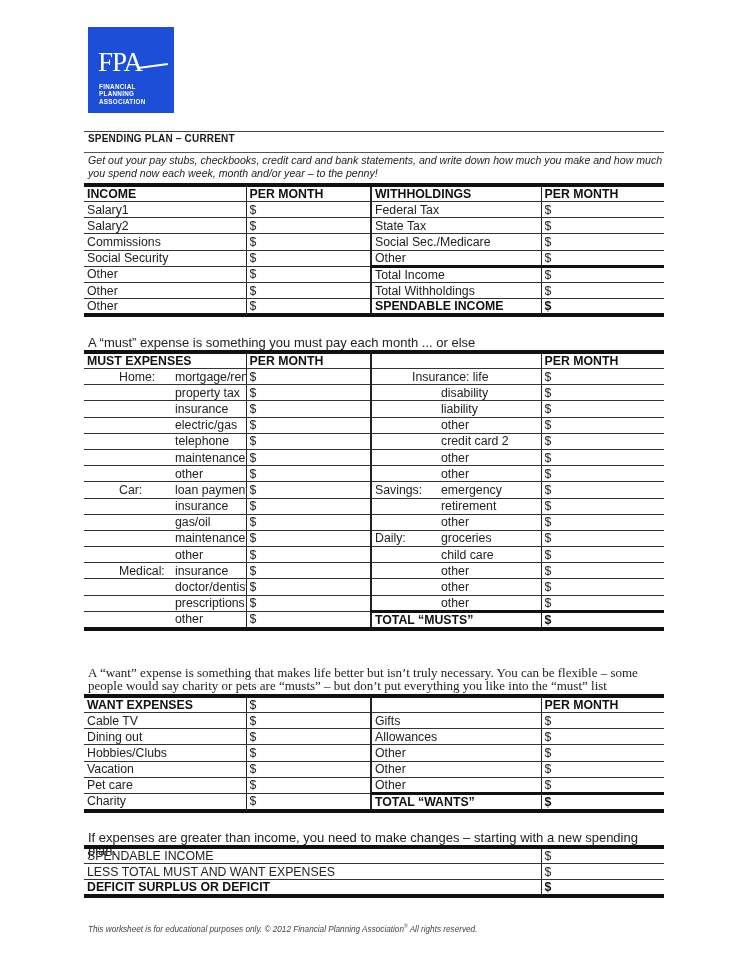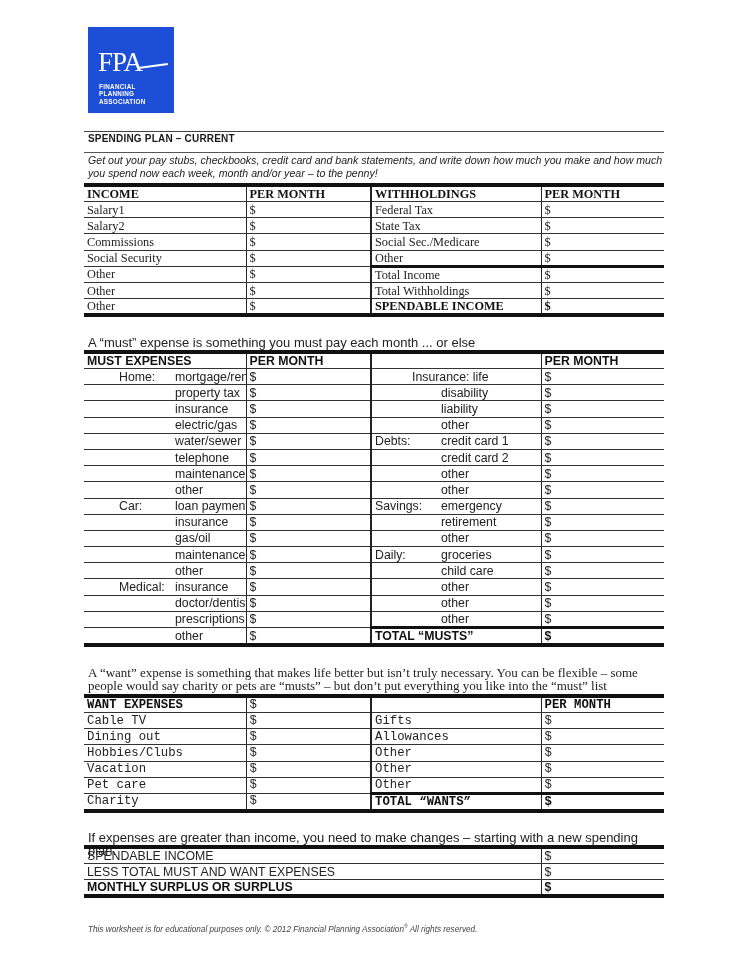--- a/index.html
+++ b/index.html
@@ -42,21 +42,21 @@
     <div>PLANNING</div>
     <div>ASSOCIATION</div>
   </div>
 </div>
 
 <div class="rule-top"></div>
 <div class="title">SPENDING PLAN – CURRENT</div>
 <div class="rule-title"></div>
 <div class="intro">Get out your pay stubs, checkbooks, credit card and bank statements, and write down how much you make and how much you spend now each week, month and/or year – to the penny!</div>
 
-<table class="grid" style="top:183px;font-family:Liberation Serif, serif;">
+<table class="grid" style="top:183px;">
   <colgroup>
       <col style="width:162px">
       <col style="width:125px">
       <col style="width:170px">
       <col style="width:123px">
     </colgroup>
   <tbody>
       <tr class="hdr topthick">
     <td class="c1">INCOME</td>
     <td class="c2">PER MONTH</td>
@@ -142,26 +142,20 @@
         <td class="c3"><span class="cat2"></span><span>liability</span></td>
         <td class="c4">$</td>
       </tr>
   <tr>
         <td class="c1"><span class="cat"></span><span>electric/gas</span></td>
         <td class="c2">$</td>
         <td class="c3"><span class="cat2"></span><span>other</span></td>
         <td class="c4">$</td>
       </tr>
   <tr>
-        <td class="c1"><span class="cat"></span><span>water/sewer</span></td>
-        <td class="c2">$</td>
-        <td class="c3"><span class="cat2">Debts:</span><span>credit card 1</span></td>
-        <td class="c4">$</td>
-      </tr>
-  <tr>
         <td class="c1"><span class="cat"></span><span>telephone</span></td>
         <td class="c2">$</td>
         <td class="c3"><span class="cat2"></span><span>credit card 2</span></td>
         <td class="c4">$</td>
       </tr>
   <tr>
         <td class="c1"><span class="cat"></span><span>maintenance</span></td>
         <td class="c2">$</td>
         <td class="c3"><span class="cat2"></span><span>other</span></td>
         <td class="c4">$</td>
@@ -224,21 +218,21 @@
         <td class="c1"><span class="cat"></span><span>other</span></td>
         <td class="c2">$</td>
         <td class="c3 thick-top bold">TOTAL “MUSTS”</td>
         <td class="c4 thick-top bold">$</td>
       </tr>
 </tbody>
   </table>
 
 <div class="note" style="top:666px;font-family:Liberation Serif, serif;">A “want” expense is something that makes life better but isn’t truly necessary. You can be flexible – some people would say charity or pets are “musts” – but don’t put everything you like into the “must” list</div>
 
-<table class="grid" style="top:694px;font-family:Liberation Mono, monospace;">
+<table class="grid" style="top:694px;">
   <colgroup>
       <col style="width:162px">
       <col style="width:125px">
       <col style="width:170px">
       <col style="width:123px">
     </colgroup>
   <tbody>
       <tr class="hdr topthick">
     <td class="c1">WANT EXPENSES</td>
     <td class="c2" style="font-weight:normal">$</td>
@@ -294,21 +288,21 @@
   <tbody>
       <tr class="topthick">
     <td class="c1">SPENDABLE INCOME</td>
     <td class="c4">$</td>
   </tr>
   <tr>
     <td class="c1">LESS TOTAL MUST AND WANT EXPENSES</td>
     <td class="c4">$</td>
   </tr>
   <tr class="lastrow">
-    <td class="c1 bold">MONTHLY SURPLUS OR SURPLUS</td>
+    <td class="c1 bold">DEFICIT SURPLUS OR DEFICIT</td>
     <td class="c4 bold">$</td>
   </tr>
 </tbody>
   </table>
 
 <div class="footer">
   <span>This worksheet is for educational purposes only. © 2012 Financial Planning Association</span><sup>®</sup><span> All rights reserved.</span>
 </div>
 
 </body></html>

